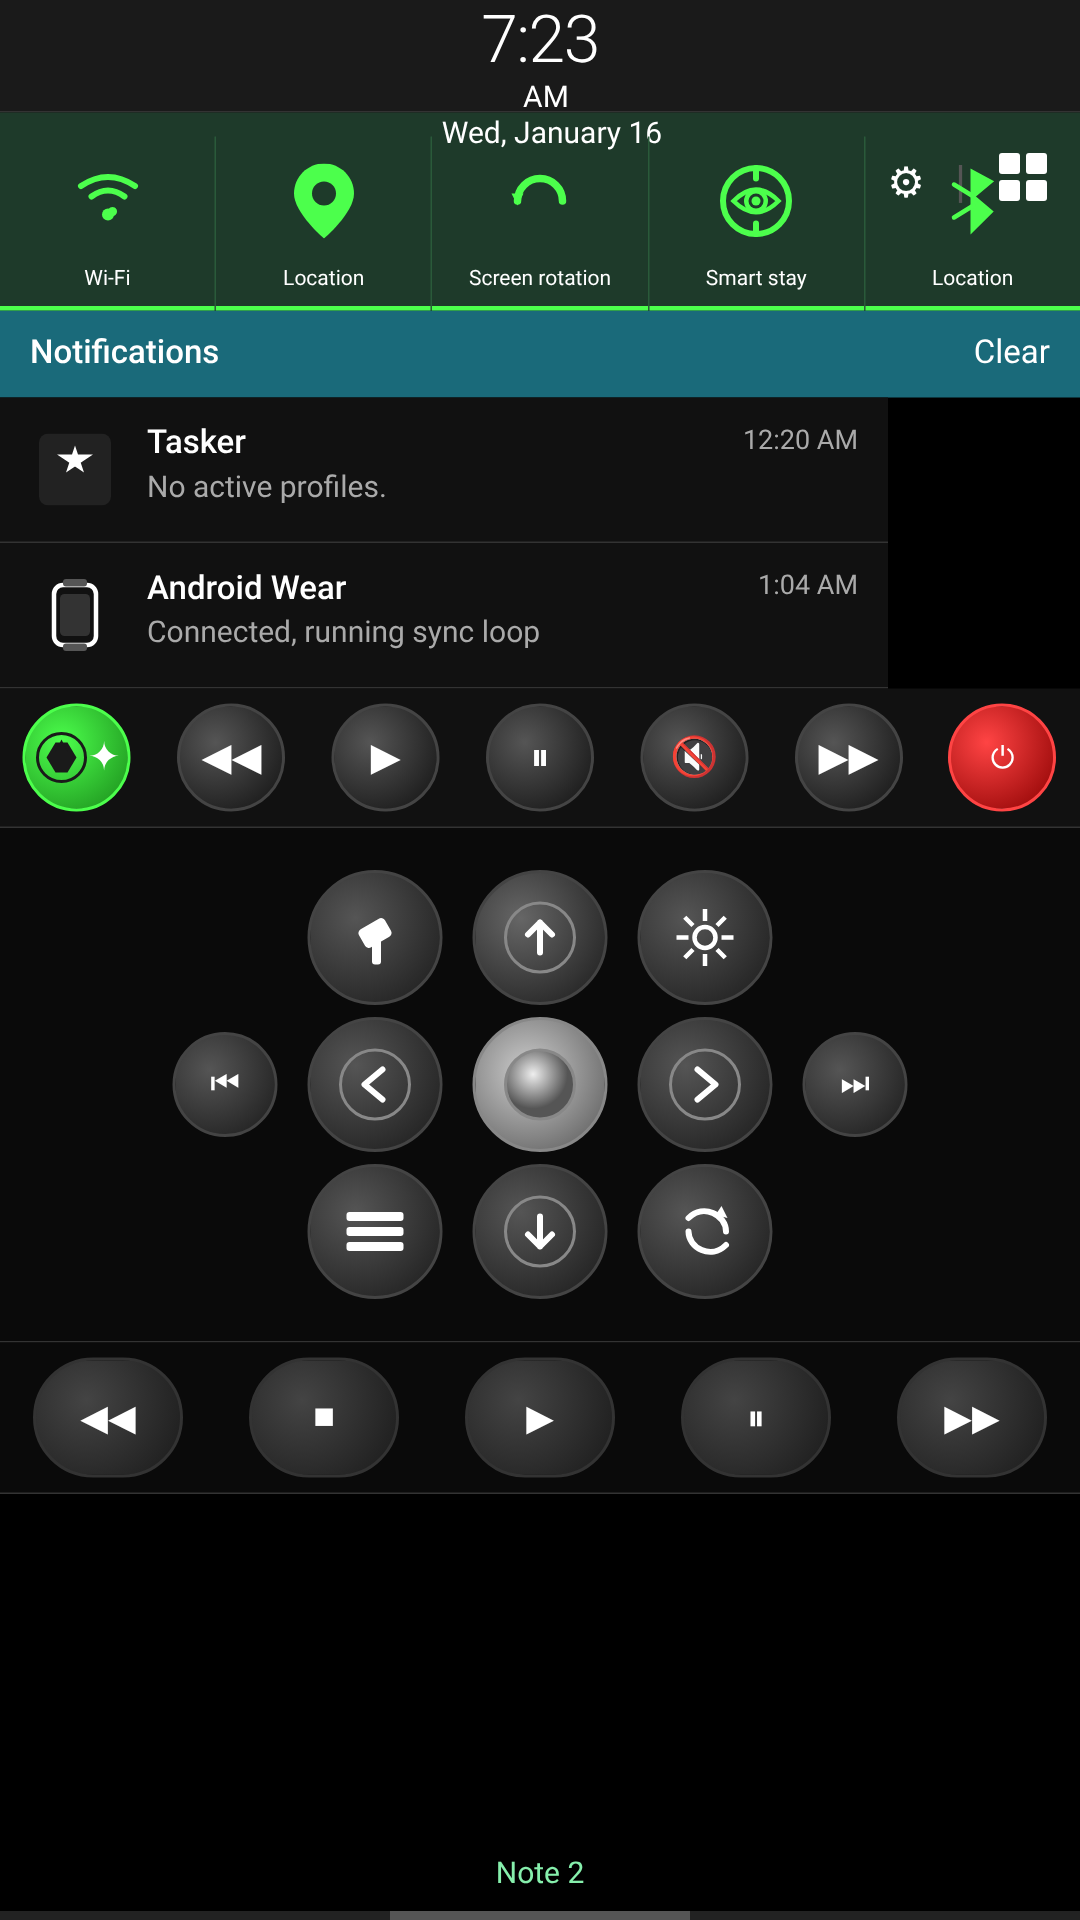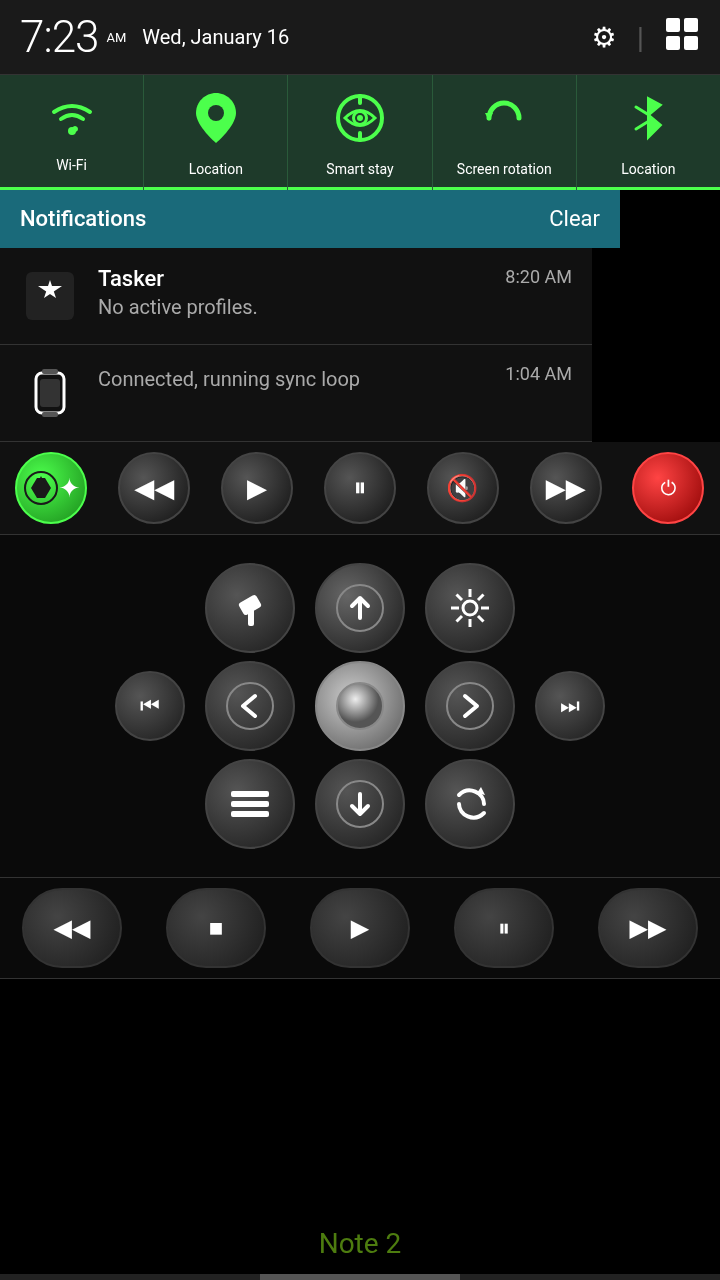--- a/index.html
+++ b/index.html
@@ -14,30 +14,31 @@
 
     
     #status-bar {
       width: 720px;
       height: 75px;
       background: #1a1a1a;
       display: flex;
       align-items: center;
       padding: 0 20px;
       border-bottom: 1px solid #333;
+      flex-direction: column;
     }
     #time-display {
       color: #fff;
       font-size: 44px;
       font-weight: 300;
       letter-spacing: -1px;
     }
     #time-ampm {
       color: #fff;
-      font-size: 13px;
+      font-size: 20px;
       margin-left: 8px;
     }
     #date-display {
       color: #fff;
       font-size: 20px;
       margin-left: 16px;
     }
     #status-icons {
       margin-left: auto;
       display: flex;
@@ -54,25 +55,26 @@
       width: 720px;
       background: #1e3a2a;
       display: flex;
       align-items: stretch;
     }
     .qs-item {
       flex: 1;
       display: flex;
       flex-direction: column;
       align-items: center;
-      justify-content: center;
+      justify-content: space-between;
       padding: 18px 5px 12px;
       border-right: 1px solid #2a5a3a;
       position: relative;
       cursor: pointer;
+      margin-top: 16px;
     }
     .qs-item:last-child { border-right: none; }
     .qs-icon {
       font-size: 42px;
       color: #4cff4c;
       margin-bottom: 8px;
     }
     .qs-label {
       color: #fff;
       font-size: 14px;
@@ -83,21 +85,21 @@
       position: absolute;
       bottom: 0;
       left: 0;
       right: 0;
       height: 3px;
       background: #4cff4c;
     }
 
     
     #notif-header {
-      width: 620px;
+      width: 720px;
       height: 58px;
       background: #1a6a7a;
       display: flex;
       align-items: center;
       padding: 0 20px;
     }
     #notif-label {
       color: #fff;
       font-size: 22px;
       font-weight: 500;
@@ -245,22 +247,22 @@
     
     #device-bar {
       position: absolute;
       bottom: 20px;
       width: 720px;
       display: flex;
       align-items: center;
       justify-content: center;
     }
     #device-name {
-      color: #4d7c0f;
-      font-size: 28px;
+      color: #86efac;
+      font-size: 20px;
     }
 
     
     #scroll-bar {
       position: absolute;
       bottom: 0;
       width: 720px;
       height: 6px;
       background: #222;
     }
@@ -314,42 +316,42 @@
         <circle cx="20" cy="20" r="8" fill="#1e3a2a"></circle>
       </svg>
     </div>
     <span class="qs-label">Location</span>
     <div class="qs-underline"></div>
   </div>
 
   <div class="qs-item">
     <div class="qs-icon">
       <svg width="50" height="50" viewBox="0 0 50 50" fill="none">
+        <path d="M10 25 A15 15 0 0 1 40 25" stroke="#4cff4c" stroke-width="5" fill="none" stroke-linecap="round"></path>
+        <path d="M6 20 L10 28 L14 20" fill="#4cff4c"></path>
+      </svg>
+    </div>
+    <span class="qs-label">Screen rotation</span>
+    <div class="qs-underline"></div>
+  </div>
+
+  <div class="qs-item">
+    <div class="qs-icon">
+      <svg width="50" height="50" viewBox="0 0 50 50" fill="none">
         <circle cx="25" cy="25" r="22" stroke="#4cff4c" stroke-width="4"></circle>
         <circle cx="25" cy="25" r="8" fill="#4cff4c"></circle>
         <path d="M25 3 L25 10" stroke="#4cff4c" stroke-width="4" stroke-linecap="round"></path>
         <path d="M25 40 L25 47" stroke="#4cff4c" stroke-width="4" stroke-linecap="round"></path>
 
         <path d="M10 25 Q25 10 40 25 Q25 40 10 25Z" stroke="#4cff4c" stroke-width="3" fill="none"></path>
         <circle cx="25" cy="25" r="5" fill="#1e3a2a"></circle>
         <circle cx="25" cy="25" r="3" fill="#4cff4c"></circle>
       </svg>
     </div>
     <span class="qs-label">Smart stay</span>
-    <div class="qs-underline"></div>
-  </div>
-
-  <div class="qs-item">
-    <div class="qs-icon">
-      <svg width="50" height="50" viewBox="0 0 50 50" fill="none">
-        <path d="M10 25 A15 15 0 0 1 40 25" stroke="#4cff4c" stroke-width="5" fill="none" stroke-linecap="round"></path>
-        <path d="M6 20 L10 28 L14 20" fill="#4cff4c"></path>
-      </svg>
-    </div>
-    <span class="qs-label">Screen rotation</span>
     <div class="qs-underline"></div>
   </div>
 
   <div class="qs-item">
     <div class="qs-icon">
       <svg width="35" height="50" viewBox="0 0 35 50" fill="#4cff4c">
         <path d="M17 5 L17 45 L30 32 L18 22 L30 12 Z" stroke="#4cff4c" stroke-width="2"></path>
         <path d="M5 14 L18 22 M5 36 L18 28" stroke="#4cff4c" stroke-width="3" fill="none" stroke-linecap="round"></path>
       </svg>
     </div>
@@ -367,33 +369,34 @@
   <div class="notif-icon">
     <svg width="48" height="48" viewBox="0 0 48 48">
       <rect width="48" height="48" rx="6" fill="#222"></rect>
       <path d="M24 8 L30 26 L12 14 L36 14 L18 26 Z" fill="white"></path>
     </svg>
   </div>
   <div class="notif-content">
     <div class="notif-title">Tasker</div>
     <div class="notif-subtitle">No active profiles.</div>
   </div>
-  <div class="notif-time">8:20 AM</div>
+  <div class="notif-time">12:20 AM</div>
 </div>
 
 <div class="notif-item">
   <div class="notif-icon">
     <svg width="48" height="48" viewBox="0 0 48 48">
       <rect x="10" y="4" width="28" height="40" rx="6" fill="none" stroke="white" stroke-width="3"></rect>
       <rect x="14" y="10" width="20" height="28" rx="3" fill="#333"></rect>
       <rect x="16" y="0" width="16" height="5" rx="2" fill="#555"></rect>
       <rect x="16" y="43" width="16" height="5" rx="2" fill="#555"></rect>
     </svg>
   </div>
   <div class="notif-content">
+    <div class="notif-title">Android Wear</div>
     <div class="notif-subtitle">Connected, running sync loop</div>
   </div>
   <div class="notif-time">1:04 AM</div>
 </div>
 
 <div id="tasker-controls">
   <div class="ctrl-btn green-btn">
     <svg width="36" height="36" viewBox="0 0 36 36" fill="#1a1a1a">
       <circle cx="18" cy="18" r="16" fill="none" stroke="#1a1a1a" stroke-width="2"></circle>
       <path d="M22 8 L28 18 L22 28 L14 28 L8 18 L14 8 Z" fill="#1a1a1a"></path>

